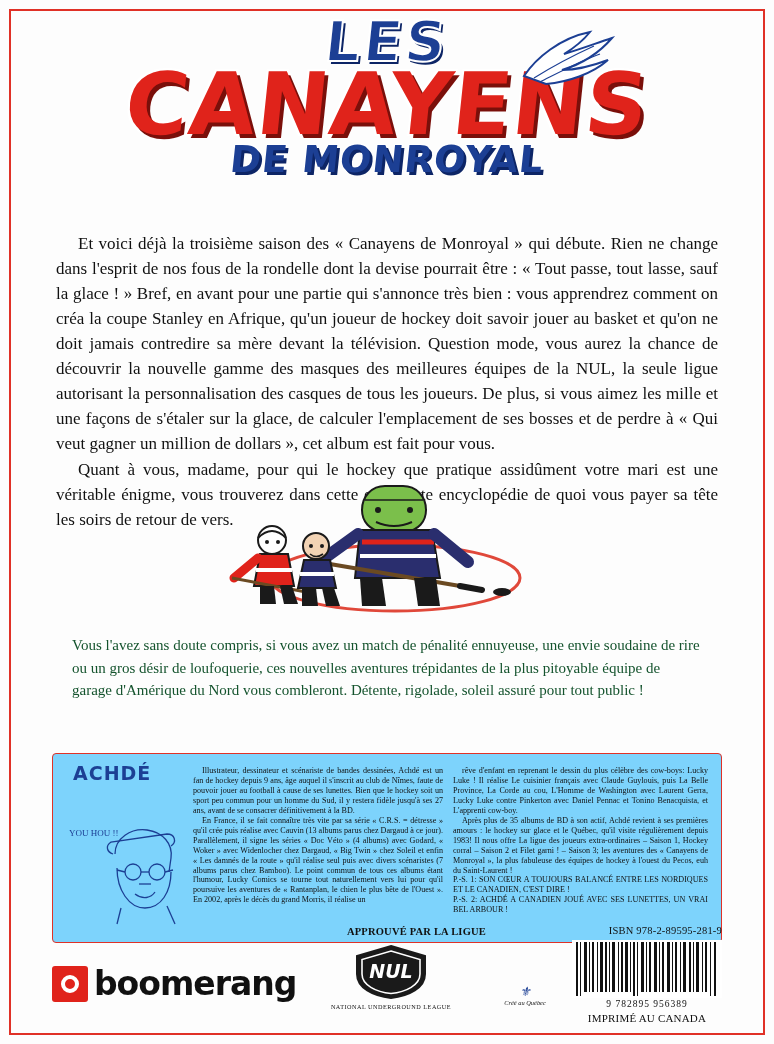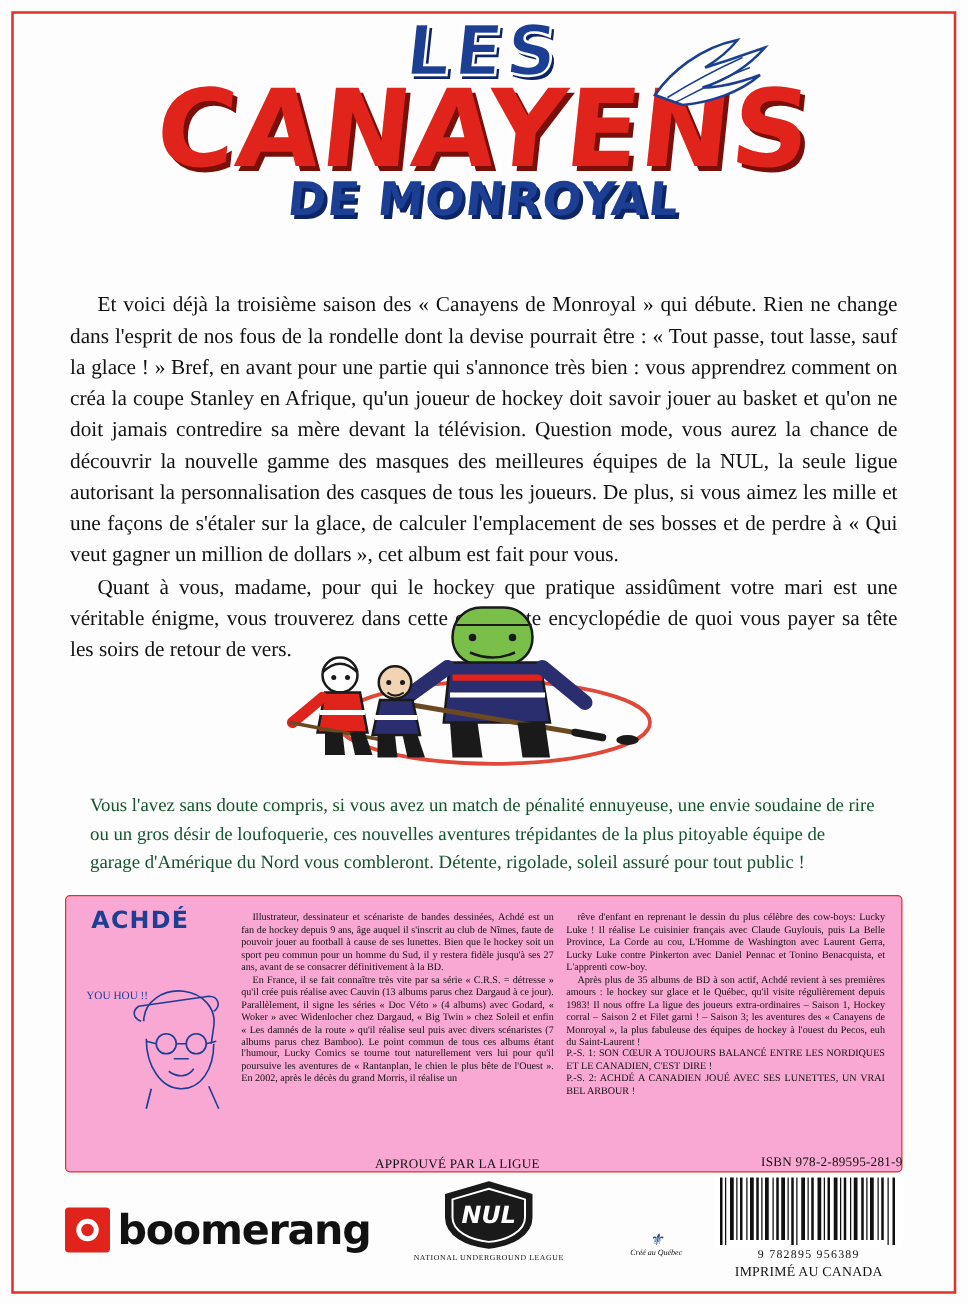--- a/index.html
+++ b/index.html
@@ -113,26 +113,26 @@
     position:absolute;
     left:72px;top:634px;width:630px;
     font-size:15px;
     line-height:1.5;
     color:#14532d;
   }
 
   
   .author-box{
     position:absolute;
-    left:52px;top:716px;
-    width:670px;height:222px;
+    left:52px;top:753px;
+    width:670px;height:190px;
     border:1.5px solid #e03127;
     border-radius:4px;
     box-sizing:border-box;
-    background:#f9a8d4;
+    background:#7dd3fc;
   }
   .achde-name{
     position:absolute;
     left:20px;top:8px;
     font-family:"DejaVu Sans", sans-serif;
     font-weight:bold;
     font-size:19px;
     color:#1c3f94;
     letter-spacing:1px;
   }
@@ -172,23 +172,23 @@
     margin-top:7px;
     text-indent:0 !important;
     line-height:1.22;
   }
 
   
   .approved{
     position:absolute;
     left:300px;top:926px;
     width:186px;
-    text-align:left;
+    text-align:right;
     font-size:10.5px;
-    font-weight:normal;
+    font-weight:bold;
     color:#111;
     letter-spacing:.2px;
   }
   .nul-logo{
     position:absolute;
     left:353px;top:944px;
     width:76px;height:56px;
   }
   .nul-caption{
     position:absolute;

